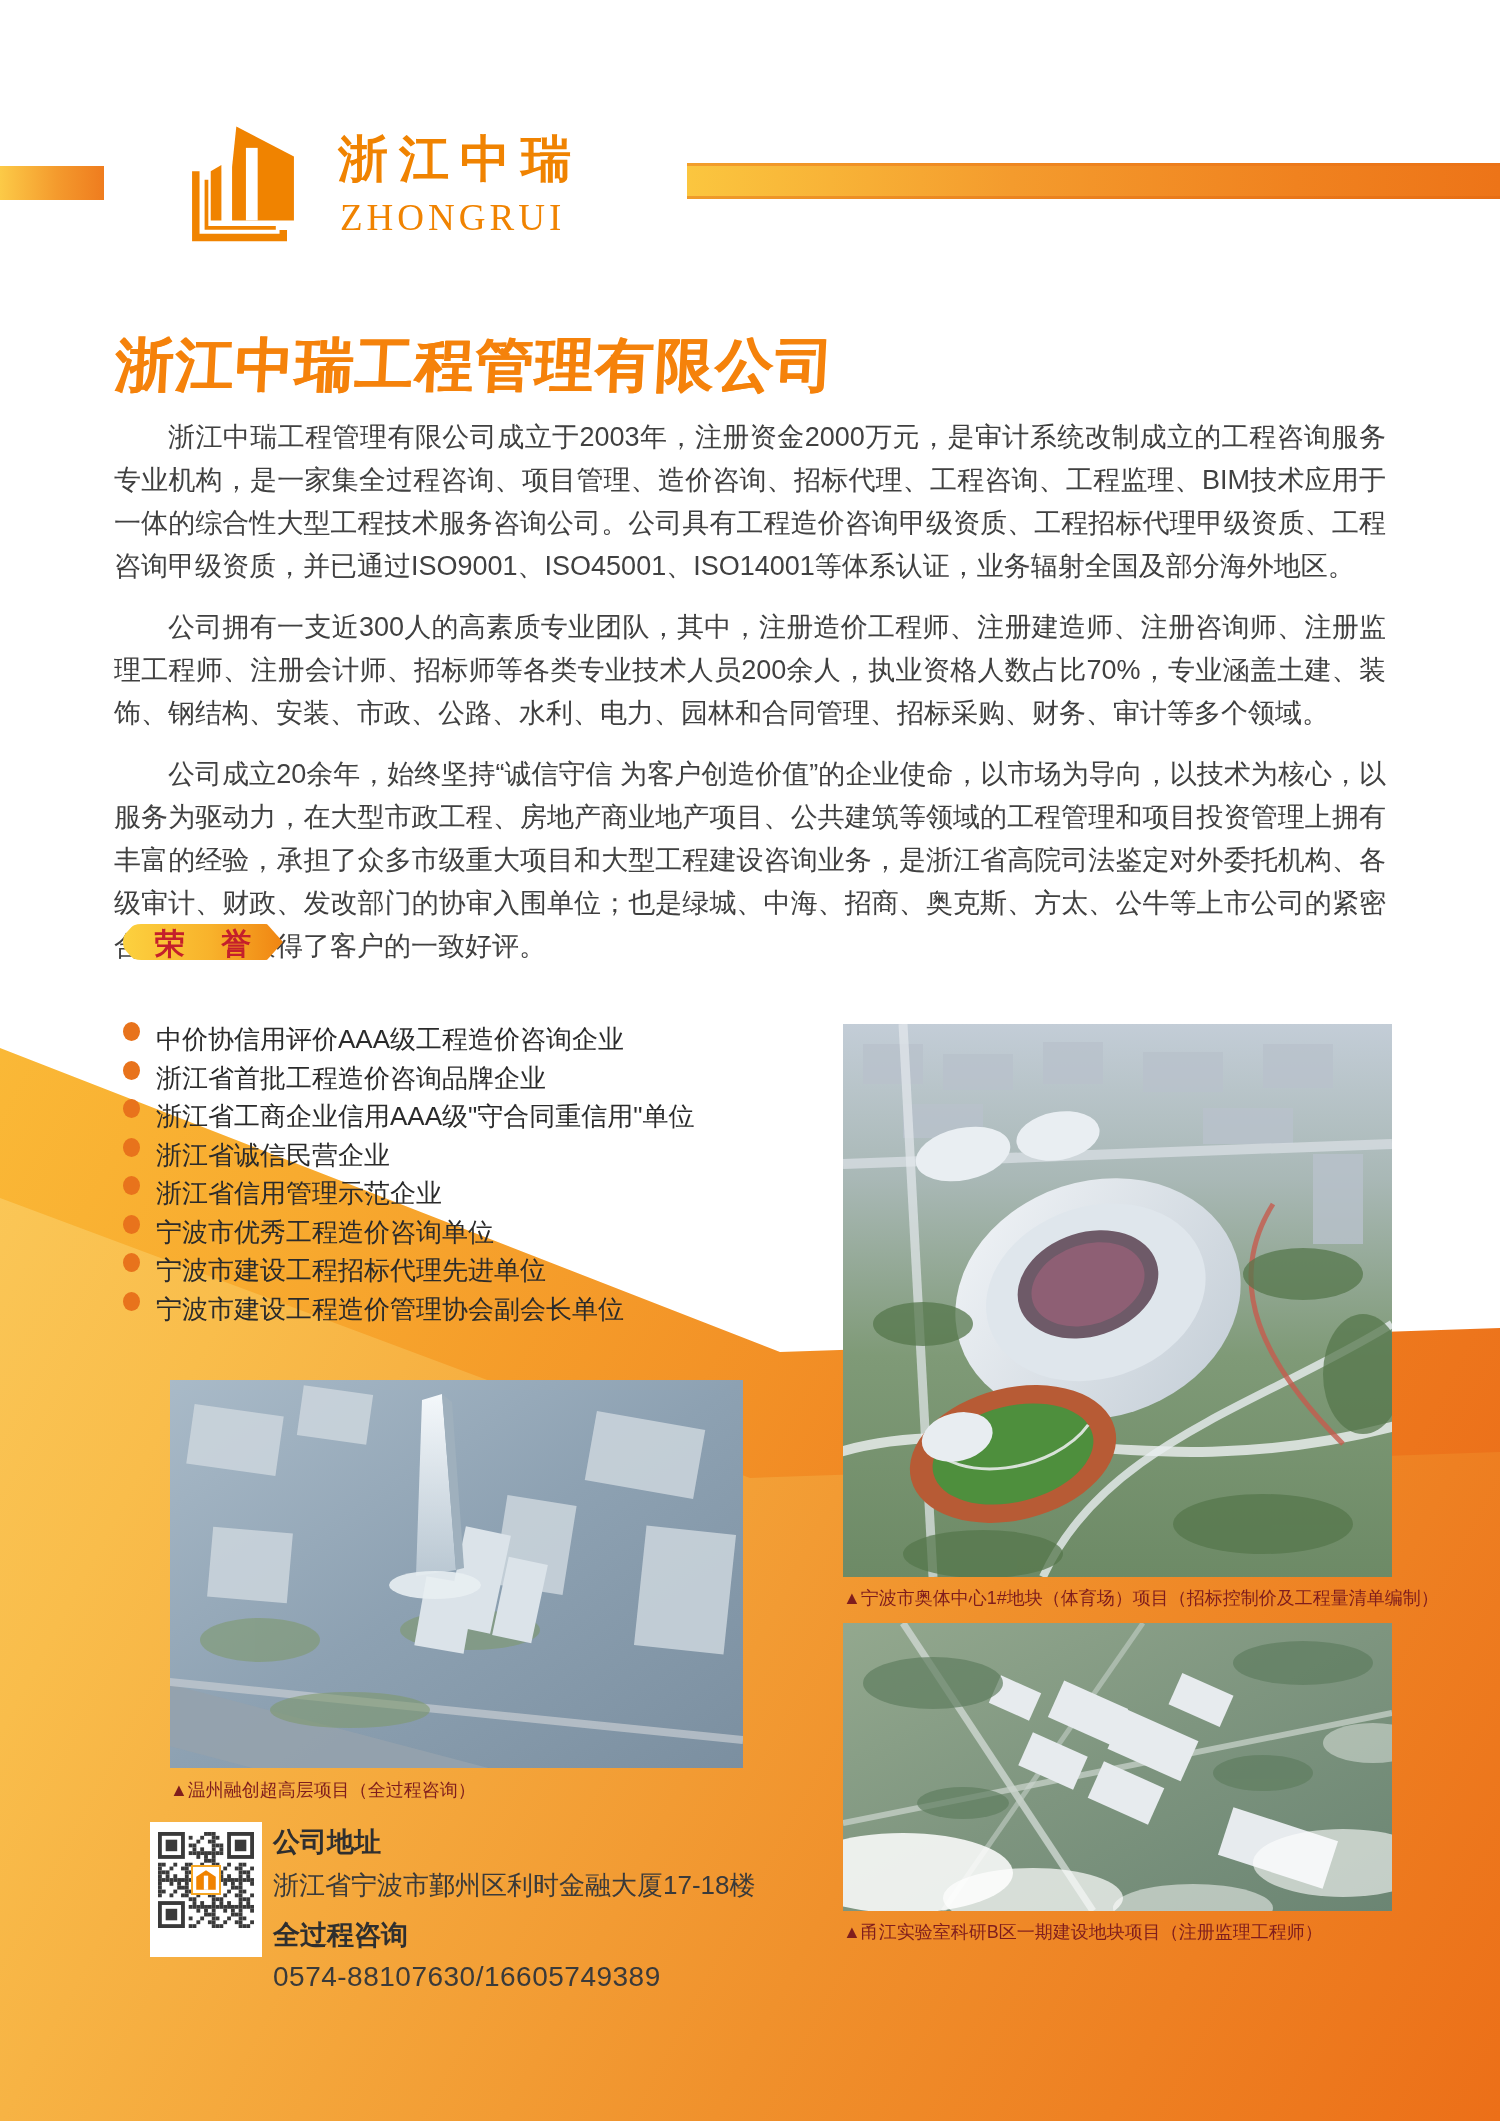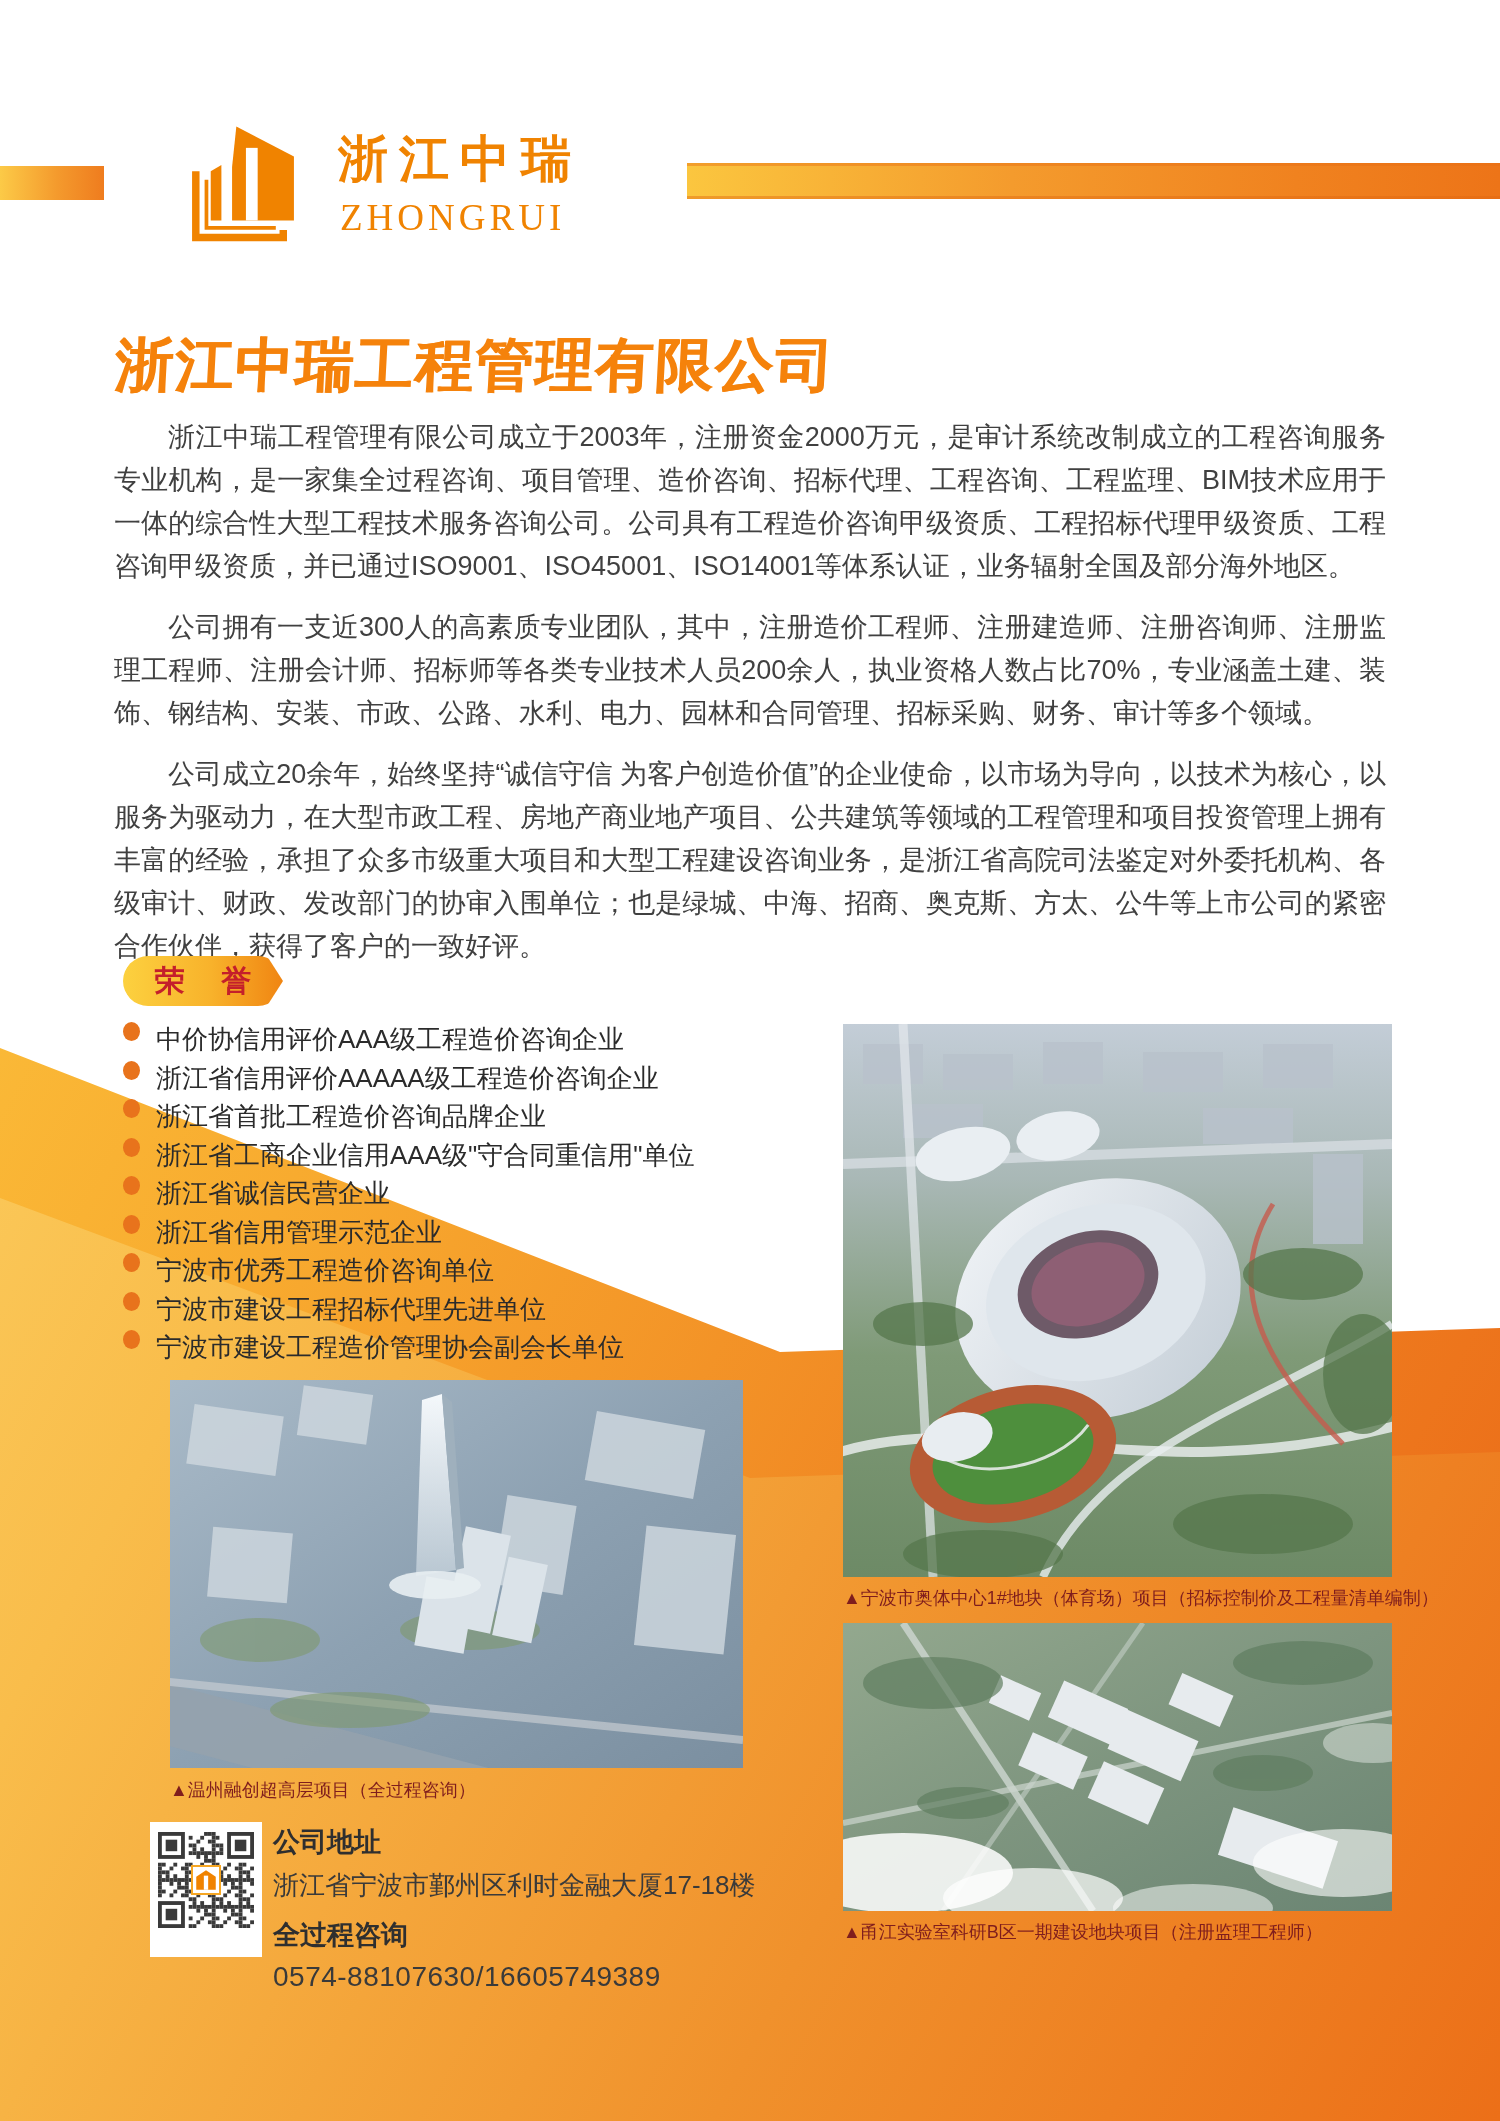--- a/index.html
+++ b/index.html
@@ -50,25 +50,25 @@
     text-shadow:1px 0 0 #f5820b;
   }
   
   .intro{
     position:absolute;left:114px;top:416px;width:1272px;z-index:4;
     font-size:27px;line-height:43px;color:#404040;text-align:justify;
   }
   .intro p{margin:0 0 18px 0;text-indent:2em;}
   
   .honor-badge{
-    position:absolute;left:123px;top:956px;width:160px;height:50px;z-index:4;
+    position:absolute;left:123px;top:924px;width:160px;height:36px;z-index:4;
     background:linear-gradient(90deg,#fcd13f 0%,#f8b22b 55%,#f08512 100%);
     clip-path:polygon(7% 0,90% 0,100% 50%,90% 100%,7% 100%,0 65%,0 35%);
     border-radius:25px;
-    display:flex;align-items:center;justify-content:center;
+    display:flex;justify-content:center;
   }
   .honor-badge span{
     font-size:30px;font-weight:700;color:#c41f2b;letter-spacing:14px;
     margin-right:-14px;
   }
   .honor-list{
     position:absolute;left:123px;top:1022px;width:660px;z-index:4;
     list-style:none;margin:0;padding:0;
   }
   .honor-list li{
@@ -140,24 +140,20 @@
   </div>
 
   <div class="honor-badge">
     <span>荣 誉</span>
   </div>
 
   <ul class="honor-list">
     <li>
         <span class="honor-dot"></span>
         <span>中价协信用评价AAA级工程造价咨询企业</span>
-      </li>
-    <li>
-        <span class="honor-dot"></span>
-        <span>浙江省信用评价AAAAA级工程造价咨询企业</span>
       </li>
     <li>
         <span class="honor-dot"></span>
         <span>浙江省首批工程造价咨询品牌企业</span>
       </li>
     <li>
         <span class="honor-dot"></span>
         <span>浙江省工商企业信用AAA级"守合同重信用"单位</span>
       </li>
     <li>

